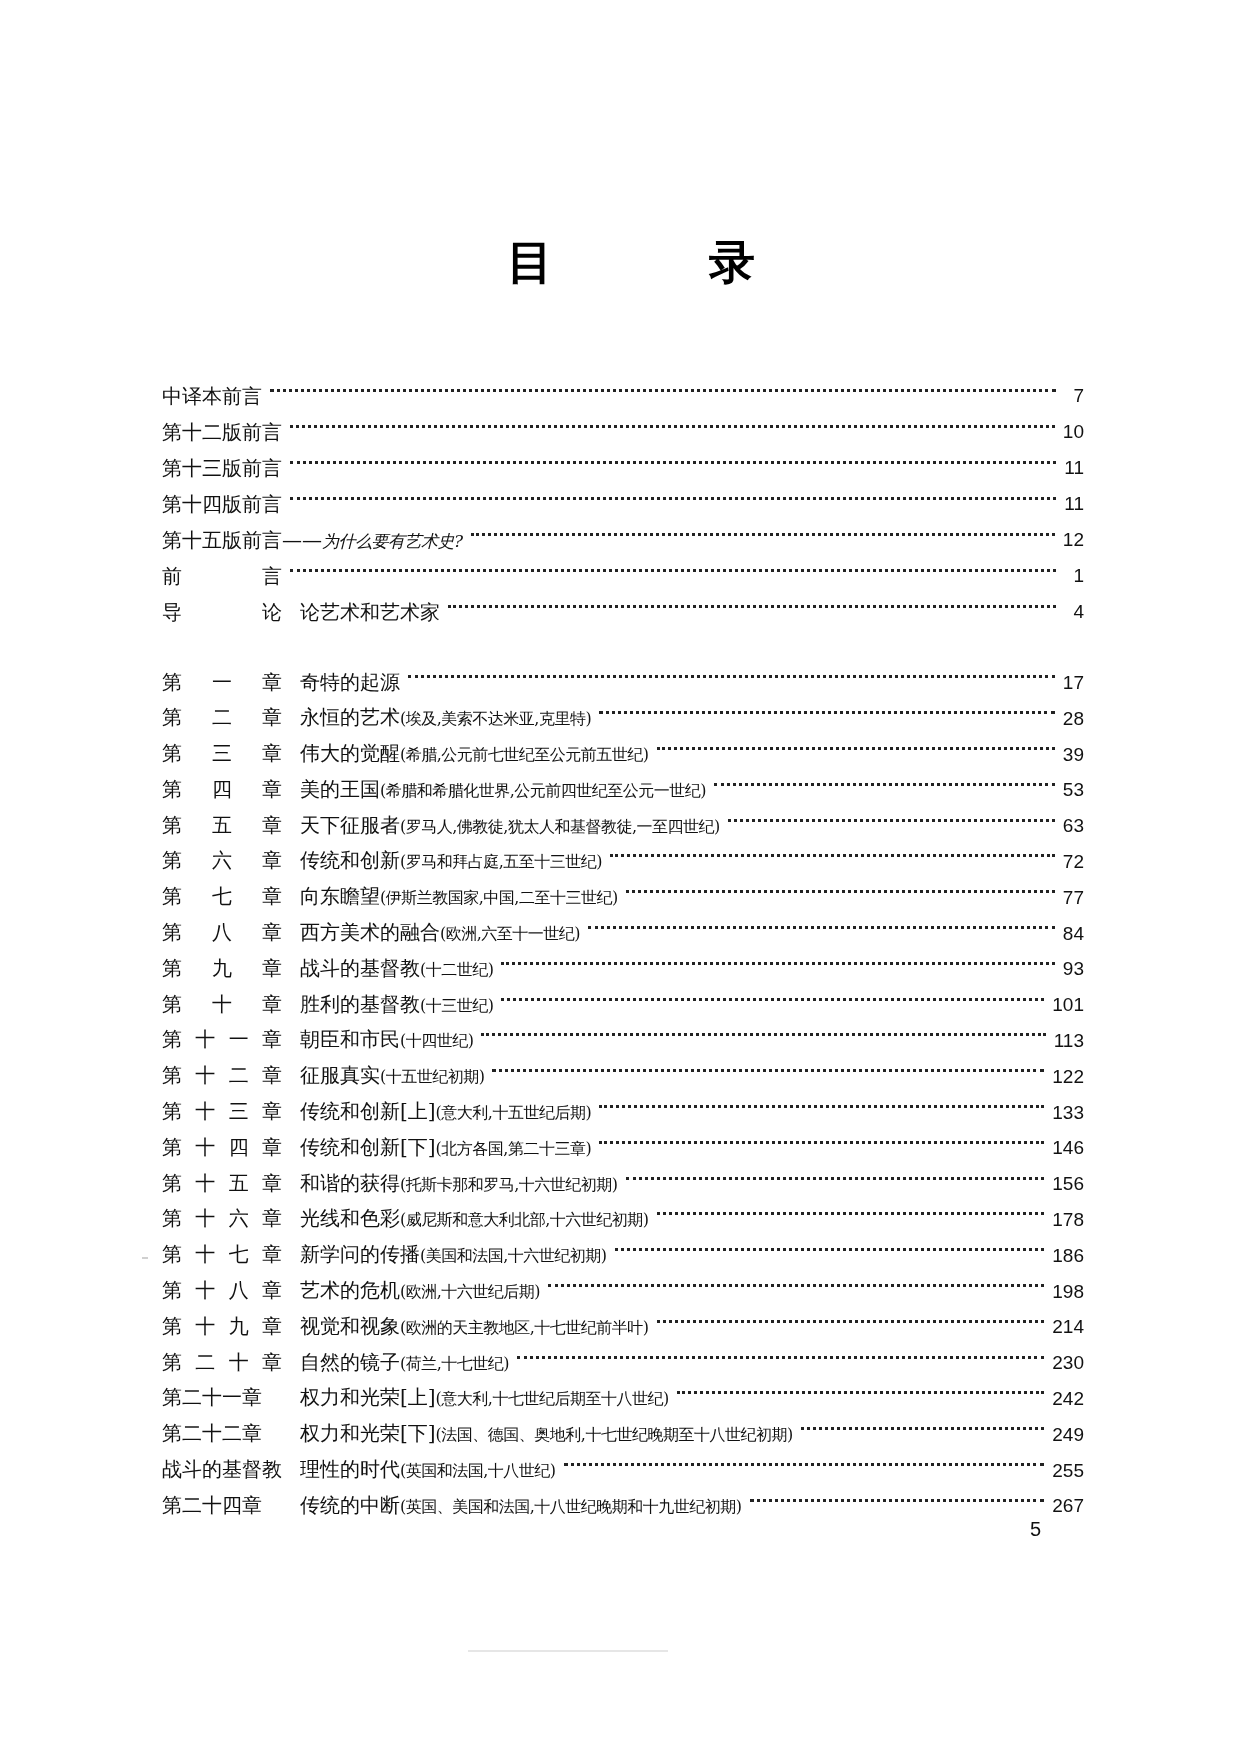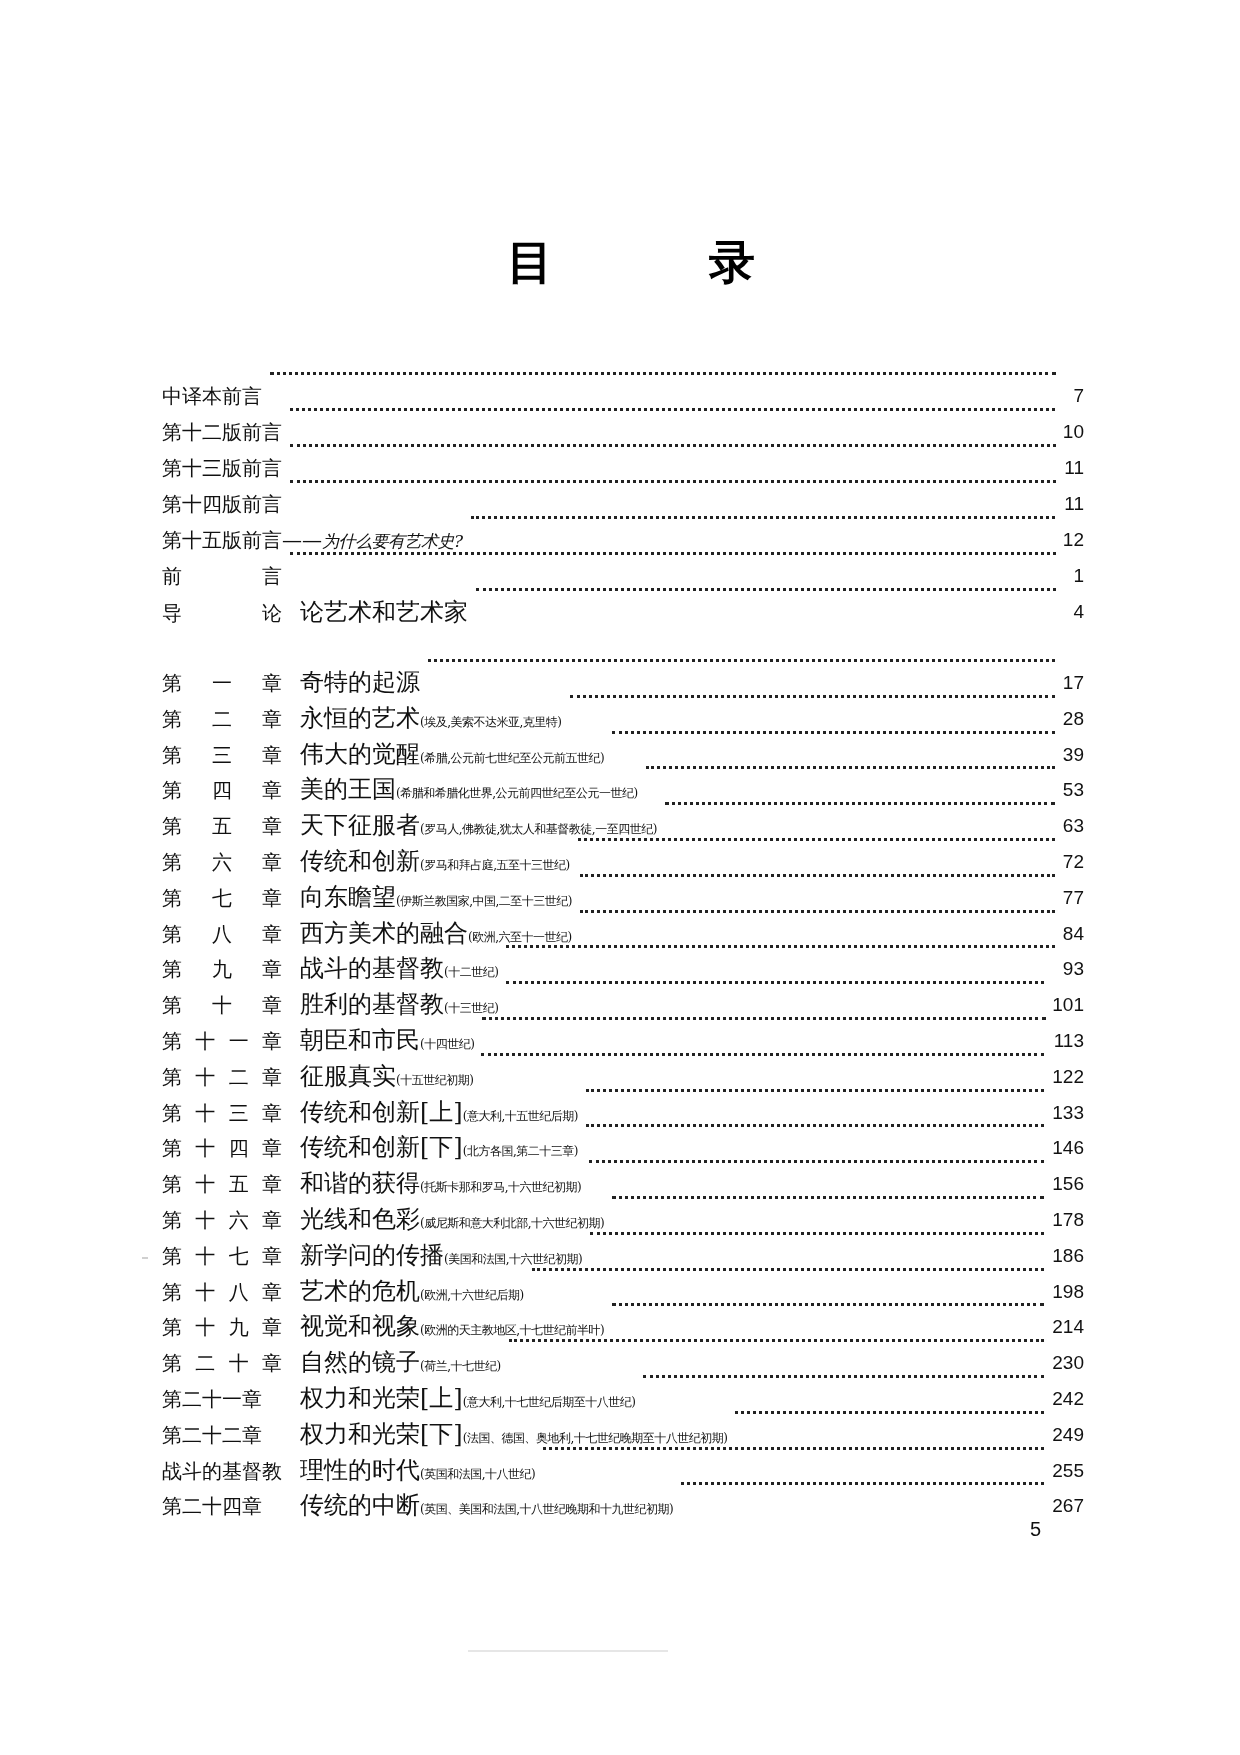--- a/index.html
+++ b/index.html
@@ -11,30 +11,30 @@
   .page-title {
     position: absolute; top: 232px; left: 16px; width: 1240px;
     text-align: center; font-family: "DejaVu Sans", sans-serif;
     font-weight: bold; font-size: 46px; letter-spacing: 70px;
     padding-left: 60px; box-sizing: border-box; color: #000;
   }
   .toc { position: absolute; left: 162px; width: 922px; }
   .toc.front { top: 378px; }
   .toc.chapters { top: 665px; }
   .row {
-    display: flex; align-items: flex-start; height: 36px;
+    display: flex; align-items: center; height: 36px;
     font-size: 20px; line-height: 36px; white-space: nowrap;
   }
   .toc.chapters .row { height: 35.8px; line-height: 35.8px; }
   .label { flex: 0 0 auto; }
   .chap-num { display: inline-flex; justify-content: space-between; width: 120px; margin-right: 18px; }
   .chap-num span { display: inline-block; }
   .split-label { display: inline-flex; justify-content: space-between; width: 120px; margin-right: 18px; }
-  .title { font-size: 24px; }
-  .sub { font-size: 12px; letter-spacing: -0.5px; }
+  .title { font-size: 20px; }
+  .sub { font-size: 16px; letter-spacing: -0.5px; }
   .leader {
     flex: 1 1 auto; overflow: hidden; margin: 0 8px;
     border-bottom: 3px dotted #222; height: 0; position: relative; top: -6px;
   }
   .page {
     flex: 0 0 auto; min-width: 20px; text-align: right;
     font-family: "Liberation Sans Narrow", "Liberation Sans", sans-serif;
     font-size: 19px;
   }
   .folio {

